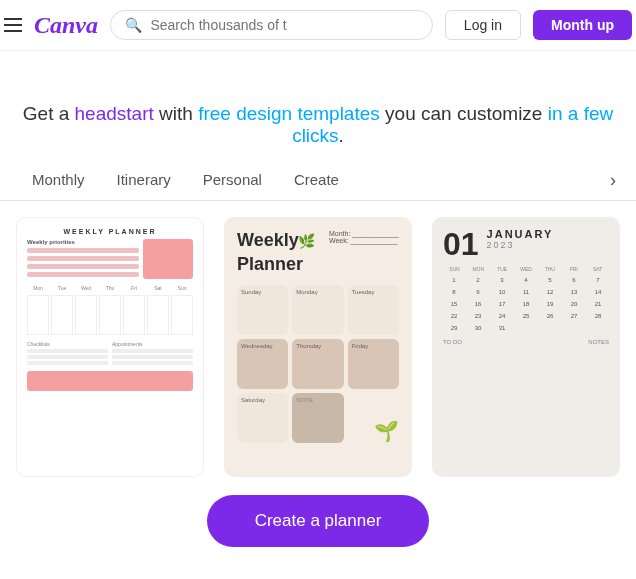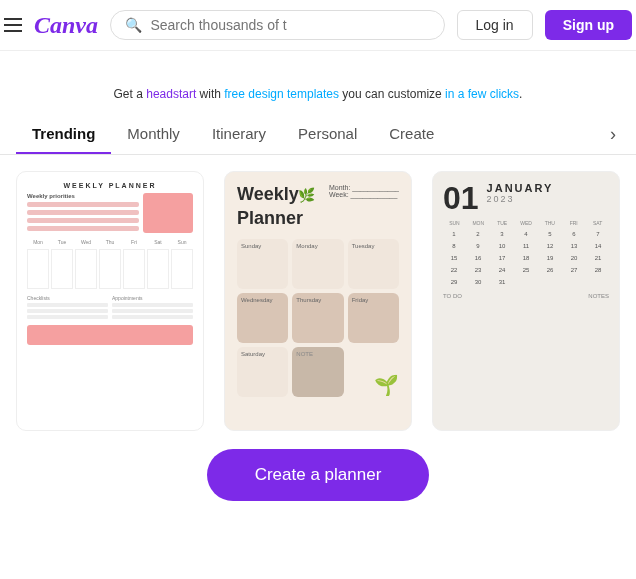--- a/index.html
+++ b/index.html
@@ -27,21 +27,21 @@
       font-size: 14px; cursor: pointer; background: #fff; color: #333;
     }
     .btn-signup {
       border: none; border-radius: 6px; padding: 7px 18px;
       font-size: 14px; cursor: pointer; background: #7d2ae8; color: #fff; font-weight: 600;
     }
 
     
     .hero { text-align: center; padding: 28px 20px 14px; }
     .hero h1 { font-size: 34px; font-weight: 800; color: #111; }
-    .hero p { font-size: 12px; color: #333; margin-top: 8px; }
+    .hero p { font-size: 19px; color: #333; margin-top: 24px; }
     .hero p .highlight { color: #7d2ae8; }
     .hero p .highlight2 { color: #00aaff; }
 
     
     .nav-tabs {
       display: flex; align-items: center; border-bottom: 1px solid #e5e5e5;
       padding: 0 16px; gap: 0;
     }
     .tab {
       padding: 10px 16px; font-size: 15px; color: #555; cursor: pointer;
@@ -122,29 +122,28 @@
     <span></span>
       <span></span>
       <span></span>
   </div>
   <div class="logo">Canva</div>
   <div class="search-bar">
     <span class="search-icon-svg">🔍</span>
     <input class="search-input" type="text" placeholder="Search thousands of t" style="">
   </div>
   <button class="btn-login">Log in</button>
-  <button class="btn-signup">Sign up</button>
+  <button class="btn-signup">Month up</button>
 </header>
 
 <section class="hero">
   <p>Get a <span class="highlight">headstart</span> with <span class="highlight2">free design templates</span> you can customize <span class="highlight2">in a few clicks</span>.</p>
 </section>
 
 <nav class="nav-tabs">
-  <div class="tab active">Trending</div>
   <div class="tab">Monthly</div>
   <div class="tab">Itinerary</div>
   <div class="tab">Personal</div>
   <div class="tab">Create</div>
   <div class="tab-arrow">›</div>
 </nav>
 
 <div class="cards-row">
 
   <div class="card card-1">

